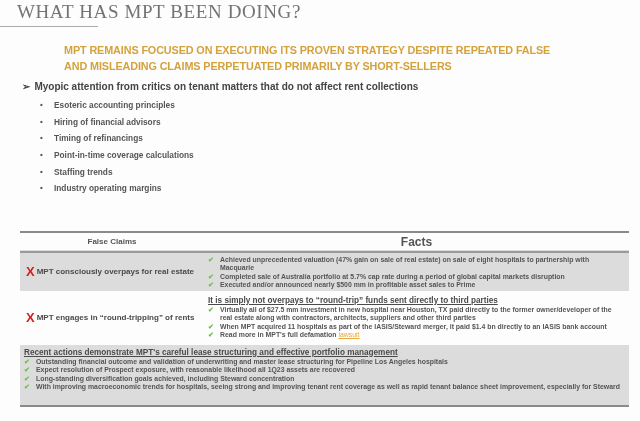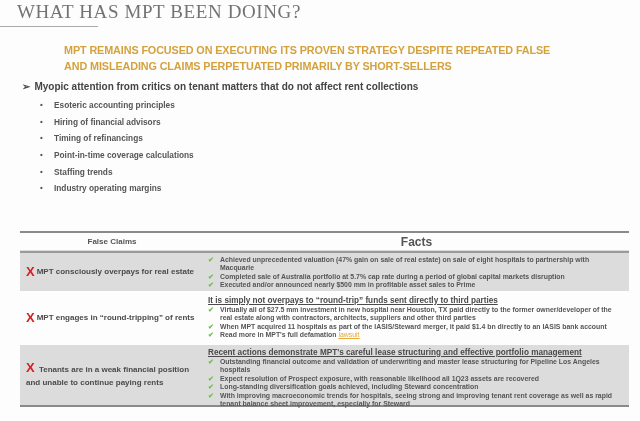--- a/index.html
+++ b/index.html
@@ -151,23 +151,20 @@
           </li>
         <li>
             <span class="check">✔</span>
             <span><span>Read more in MPT's full defamation</span> <span class="link">lawsuit</span></span>
           </li>
       </ul>
     </div>
   </div>
 
   <div class="row shaded row3">
-    <div class="claim">
-      <span><span class="x">X</span> <span>Tenants are in a weak financial position and unable to continue paying rents</span></span>
-    </div>
     <div class="facts">
       <div class="heading">Recent actions demonstrate MPT's careful lease structuring and effective portfolio management</div>
       <ul>
         <li>
             <span class="check">✔</span>
             <span>Outstanding financial outcome and validation of underwriting and master lease structuring for Pipeline Los Angeles hospitals</span>
           </li>
         <li>
             <span class="check">✔</span>
             <span>Expect resolution of Prospect exposure, with reasonable likelihood all 1Q23 assets are recovered</span>

